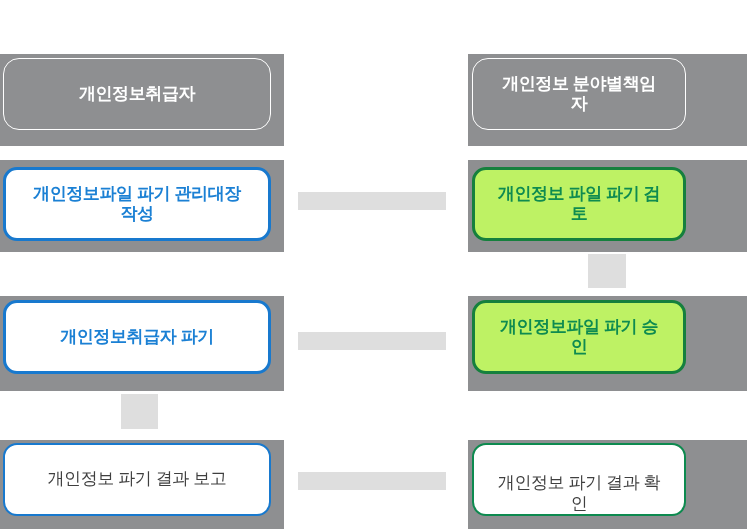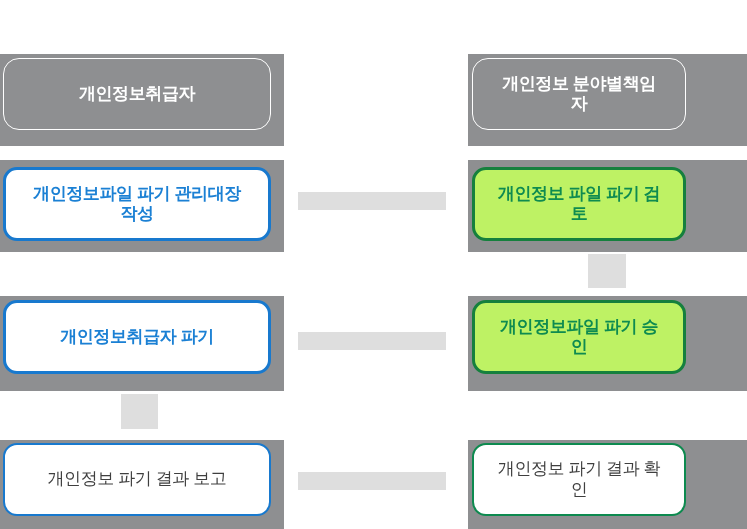--- a/index.html
+++ b/index.html
@@ -32,21 +32,21 @@
   .box.b-row3 { top:300px; height:74px; }
   .box.b-row4 { top:443px; height:73px; }
 
   .box.header {
     background:transparent; border:1.5px solid #FFFFFF; border-radius:16px;
     color:#FFFFFF; font-weight:bold;
   }
   .box.blue  { background:#fff; border:3px solid #1879CE; color:#1B80D4; font-weight:bold; }
   .box.green { background:#bef264; border:3px solid #15803d; color:#0E8B50; font-weight:bold; }
   .box.plain-blue  { background:#fff; border:2px solid #1879CE; color:#3F3F3F; font-weight:normal; }
-  .box.plain-green { background:#fff; border:2px solid #0D8A4F; color:#3F3F3F; font-weight:normal; }
+  .box.plain-green { background:#fff; border:2px solid #0D8A4F; color:#3F3F3F; font-weight:normal;align-items:flex-end; }
 
   .hconn, .vconn { position:absolute; background:#DEDEDE; }
   .hconn { width:148px; height:18px; left:298px; }
   .hconn.c2 { top:192px; }
   .hconn.c3 { top:332px; }
   .hconn.c4 { top:472px; }
   .vconn.v-left  { left:121px; top:394px; width:37px; height:35px; }
   .vconn.v-right { left:588px; top:254px; width:38px; height:34px; }
 </style>
 </head>

